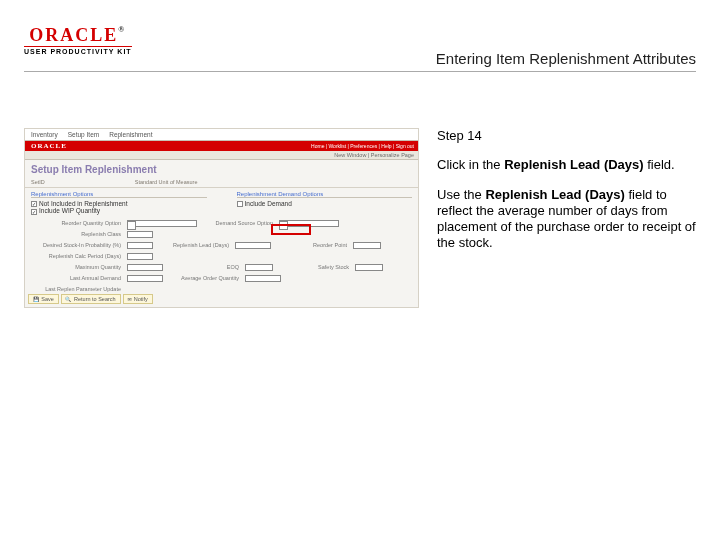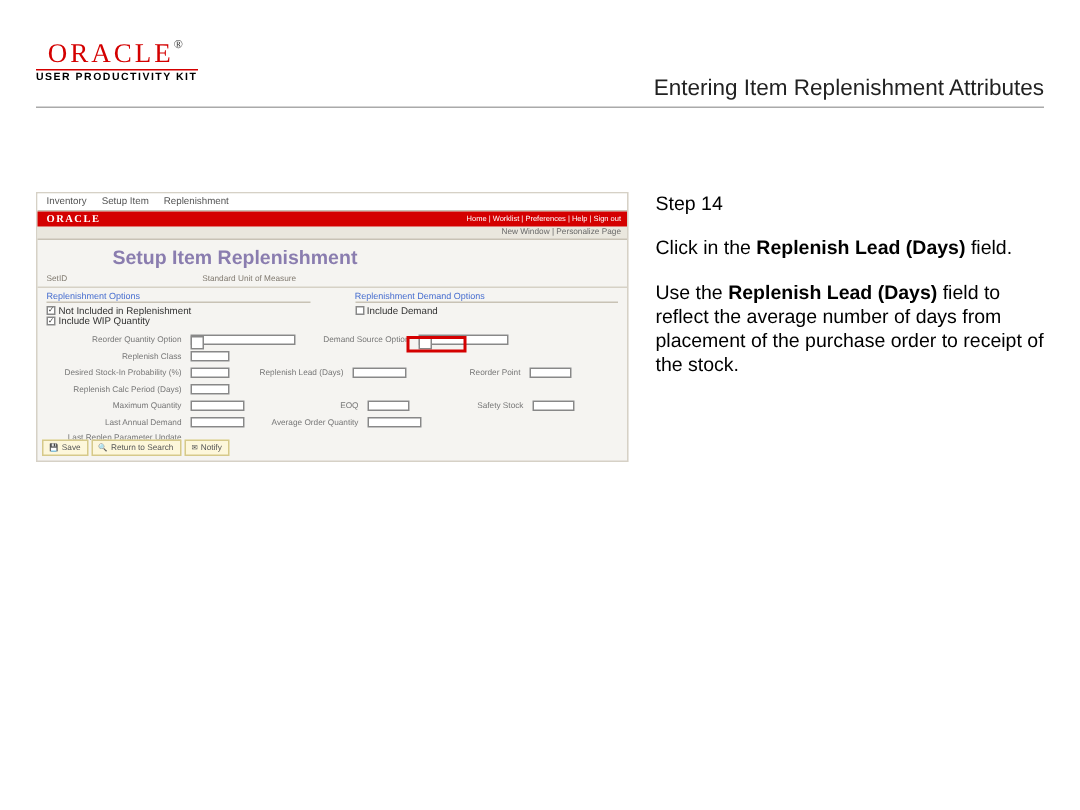--- a/index.html
+++ b/index.html
@@ -22,21 +22,21 @@
     align-items: center;
     border-bottom: 1px solid #aaa;
     padding-bottom: 4px;
   }
   .logo-block {
     text-align: center;
     line-height: 1;
   }
   .oracle-logo {
     font-family: "Times New Roman", serif;
-    font-weight: normal;
+    font-weight: bold;
     font-size: 18px;
     color: #d40000;
     letter-spacing: 2px;
   }
   .oracle-logo sup { font-size: 8px; color: #333; vertical-align: top; }
   .upk-line {
     display: block;
     border-top: 1px solid #d40000;
     margin-top: 2px;
     padding-top: 1px;
@@ -100,24 +100,23 @@
     background: #eae7de;
     border-bottom: 1px solid #c8c2b5;
     text-align: right;
     font-size: 5.5px;
     color: #6a6a6a;
     padding-right: 4px;
     line-height: 9px;
   }
   .page-title {
     padding: 4px 6px 2px 6px;
-    font-size: 13px;
+    font-size: 10px;
     font-weight: bold;
     color: #8a7daf;
-    margin-left: 44px;
   }
   .subheads {
     display: flex;
     gap: 90px;
     padding: 2px 6px;
     font-size: 5.5px;
     color: #807a70;
     border-bottom: 1px solid #d6d1c6;
   }
   .sect {

